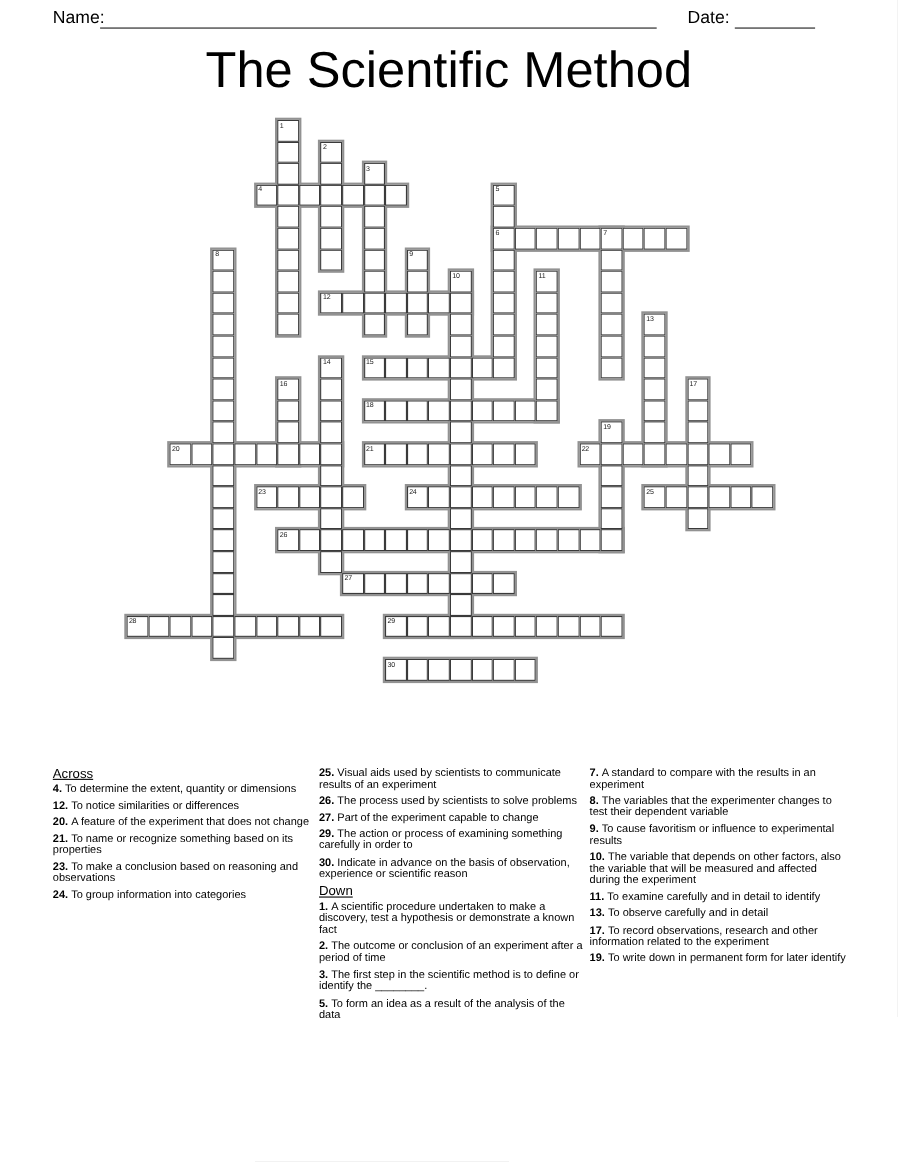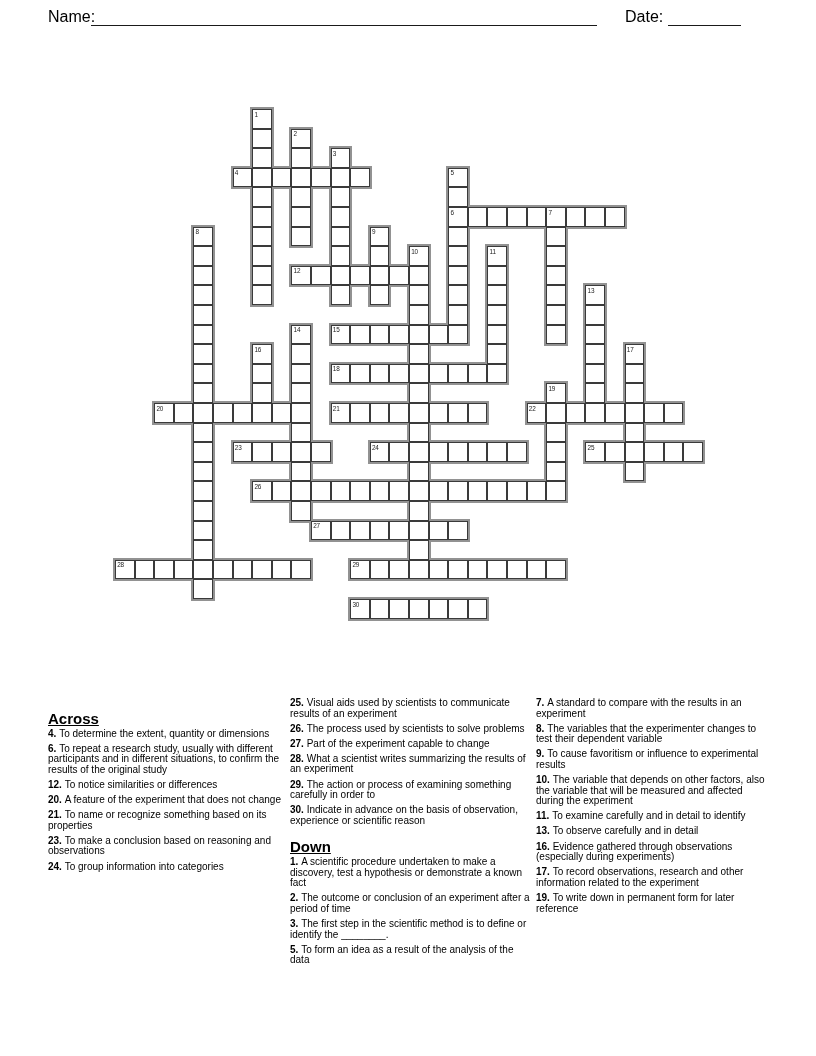--- a/index.html
+++ b/index.html
@@ -28,37 +28,38 @@
   .cell .num{
     position:absolute;top:0.5px;left:1.2px;font-size:6.4px;line-height:7px;
     color:#222;letter-spacing:-0.2px;
   }
   
   .clues-col{position:absolute;top:698px;font-size:10px;line-height:10.6px;color:#000;}
   .col1{left:48px;width:238px;}
   .col2{left:290px;width:243px;}
   .col3{left:536px;width:237px;}
   .clue-head{
-    font-size:15px;font-weight:bold;text-decoration:underline;
-    margin:16px 0 4px 0;
+    font-size:12px;font-weight:normal;text-decoration:underline;
+    margin:0 0 4px 0;
   }
   .clue{margin:0 0 4.5px 0;}
   .clue .cnum{font-weight:bold;}
 </style>
 </head>
 <body>
 
 <div class="page">
 
   <span class="hdr-label" style="left:48px;top:8px;">Name:</span>
   <span class="blank-line" style="left:91px;top:24px;width:506px;"></span>
 
   <span class="hdr-label" style="left:625px;top:8px;">Date:</span>
   <span class="blank-line" style="left:668px;top:24px;width:73px;"></span>
 
+  <div class="title">The Scientific Method</div>
 
   <div class="grid">
       <div class="run-halo" style="left: 115.6px; top: 56.8px; width: 141.2px; height: 23.6px;"></div>
       <div class="cell" style="left: 117.6px; top: 58.8px;">
         <span class="num">4</span>
       </div>
       <div class="cell" style="left: 137.2px; top: 58.8px;"></div>
       <div class="cell" style="left: 156.8px; top: 58.8px;"></div>
       <div class="cell" style="left: 176.4px; top: 58.8px;"></div>
       <div class="cell" style="left: 196px; top: 58.8px;"></div>
@@ -369,45 +370,42 @@
         <span class="num">19</span>
       </div>
       <div class="cell" style="left: 431.2px; top: 313.6px;"></div>
       <div class="cell" style="left: 431.2px; top: 333.2px;"></div>
       <div class="cell" style="left: 431.2px; top: 352.8px;"></div>
     </div>
 
   <div class="clues-col col1">
       <div class="clue-head">Across</div>
       <div class="clue"><span class="cnum">4. </span><span>To determine the extent, quantity or dimensions</span></div>
-      <div class="clue"><span class="cnum">6. </span><span>To repeat a research study, usually with different participants and in different situations, to confirm the results of the original study</span></div>
       <div class="clue"><span class="cnum">12. </span><span>To notice similarities or differences</span></div>
       <div class="clue"><span class="cnum">20. </span><span>A feature of the experiment that does not change</span></div>
       <div class="clue"><span class="cnum">21. </span><span>To name or recognize something based on its properties</span></div>
       <div class="clue"><span class="cnum">23. </span><span>To make a conclusion based on reasoning and observations</span></div>
       <div class="clue"><span class="cnum">24. </span><span>To group information into categories</span></div>
     </div>
   <div class="clues-col col2">
       <div class="clue"><span class="cnum">25. </span><span>Visual aids used by scientists to communicate results of an experiment</span></div>
       <div class="clue"><span class="cnum">26. </span><span>The process used by scientists to solve problems</span></div>
       <div class="clue"><span class="cnum">27. </span><span>Part of the experiment capable to change</span></div>
-      <div class="clue"><span class="cnum">28. </span><span>What a scientist writes summarizing the results of an experiment</span></div>
       <div class="clue"><span class="cnum">29. </span><span>The action or process of examining something carefully in order to</span></div>
       <div class="clue"><span class="cnum">30. </span><span>Indicate in advance on the basis of observation, experience or scientific reason</span></div>
       <div class="clue-head">Down</div>
       <div class="clue"><span class="cnum">1. </span><span>A scientific procedure undertaken to make a discovery, test a hypothesis or demonstrate a known fact</span></div>
       <div class="clue"><span class="cnum">2. </span><span>The outcome or conclusion of an experiment after a period of time</span></div>
       <div class="clue"><span class="cnum">3. </span><span>The first step in the scientific method is to define or identify the ________.</span></div>
       <div class="clue"><span class="cnum">5. </span><span>To form an idea as a result of the analysis of the data</span></div>
     </div>
   <div class="clues-col col3">
       <div class="clue"><span class="cnum">7. </span><span>A standard to compare with the results in an experiment</span></div>
       <div class="clue"><span class="cnum">8. </span><span>The variables that the experimenter changes to test their dependent variable</span></div>
       <div class="clue"><span class="cnum">9. </span><span>To cause favoritism or influence to experimental results</span></div>
       <div class="clue"><span class="cnum">10. </span><span>The variable that depends on other factors, also the variable that will be measured and affected during the experiment</span></div>
       <div class="clue"><span class="cnum">11. </span><span>To examine carefully and in detail to identify</span></div>
       <div class="clue"><span class="cnum">13. </span><span>To observe carefully and in detail</span></div>
-      <div class="clue"><span class="cnum">16. </span><span>Evidence gathered through observations (especially during experiments)</span></div>
       <div class="clue"><span class="cnum">17. </span><span>To record observations, research and other information related to the experiment</span></div>
-      <div class="clue"><span class="cnum">19. </span><span>To write down in permanent form for later reference</span></div>
+      <div class="clue"><span class="cnum">19. </span><span>To write down in permanent form for later identify</span></div>
     </div>
 
 </div>
 
 </body></html>

